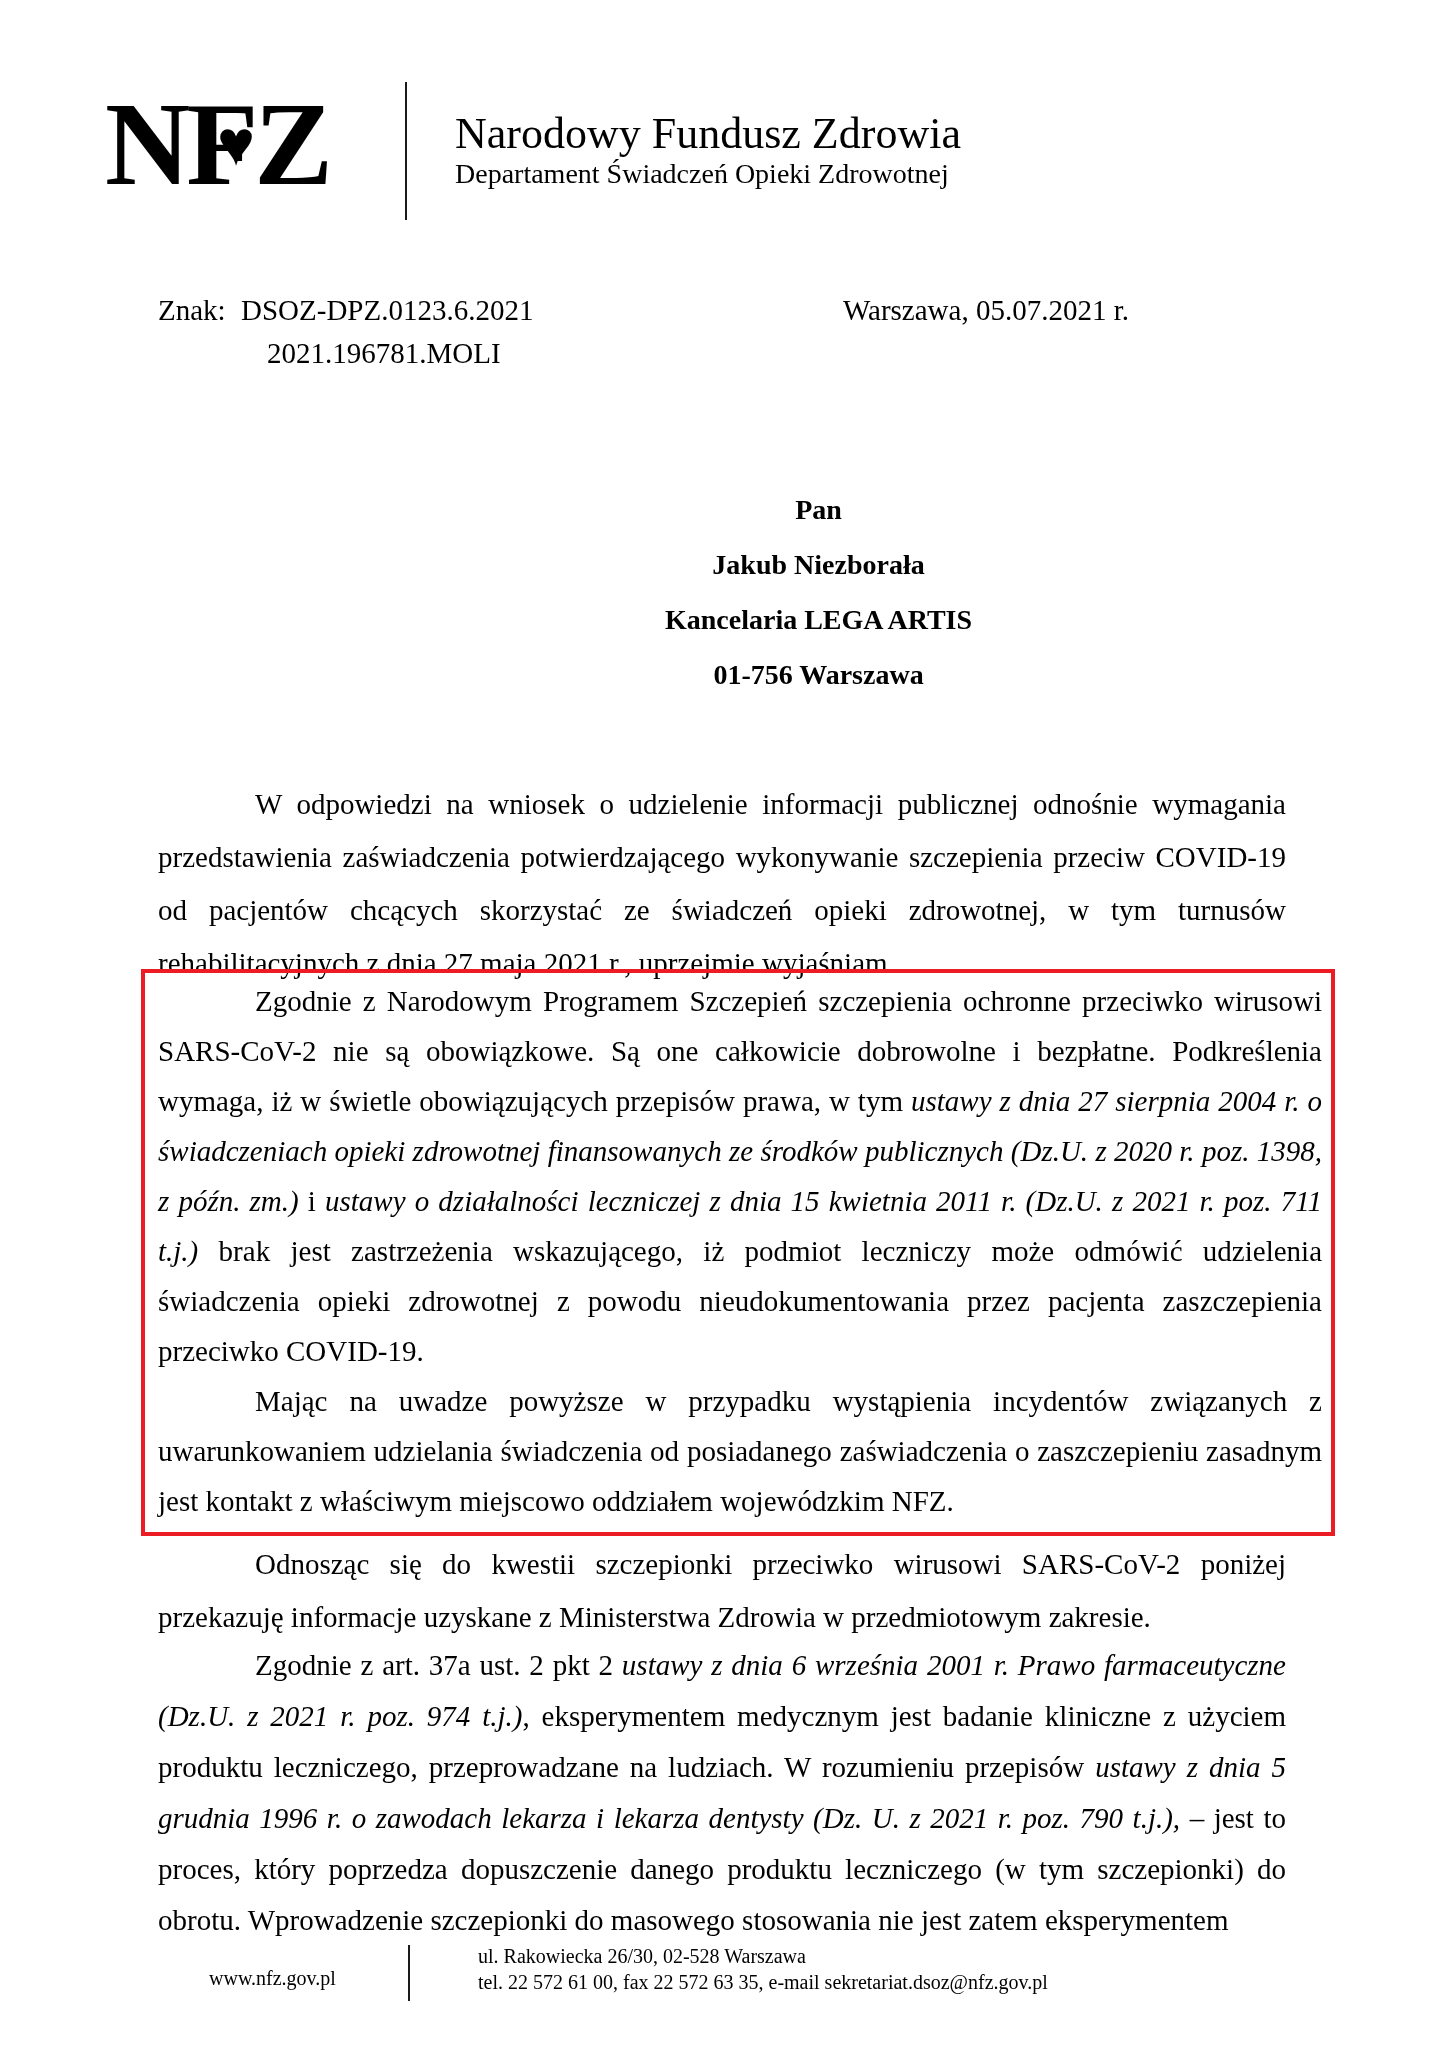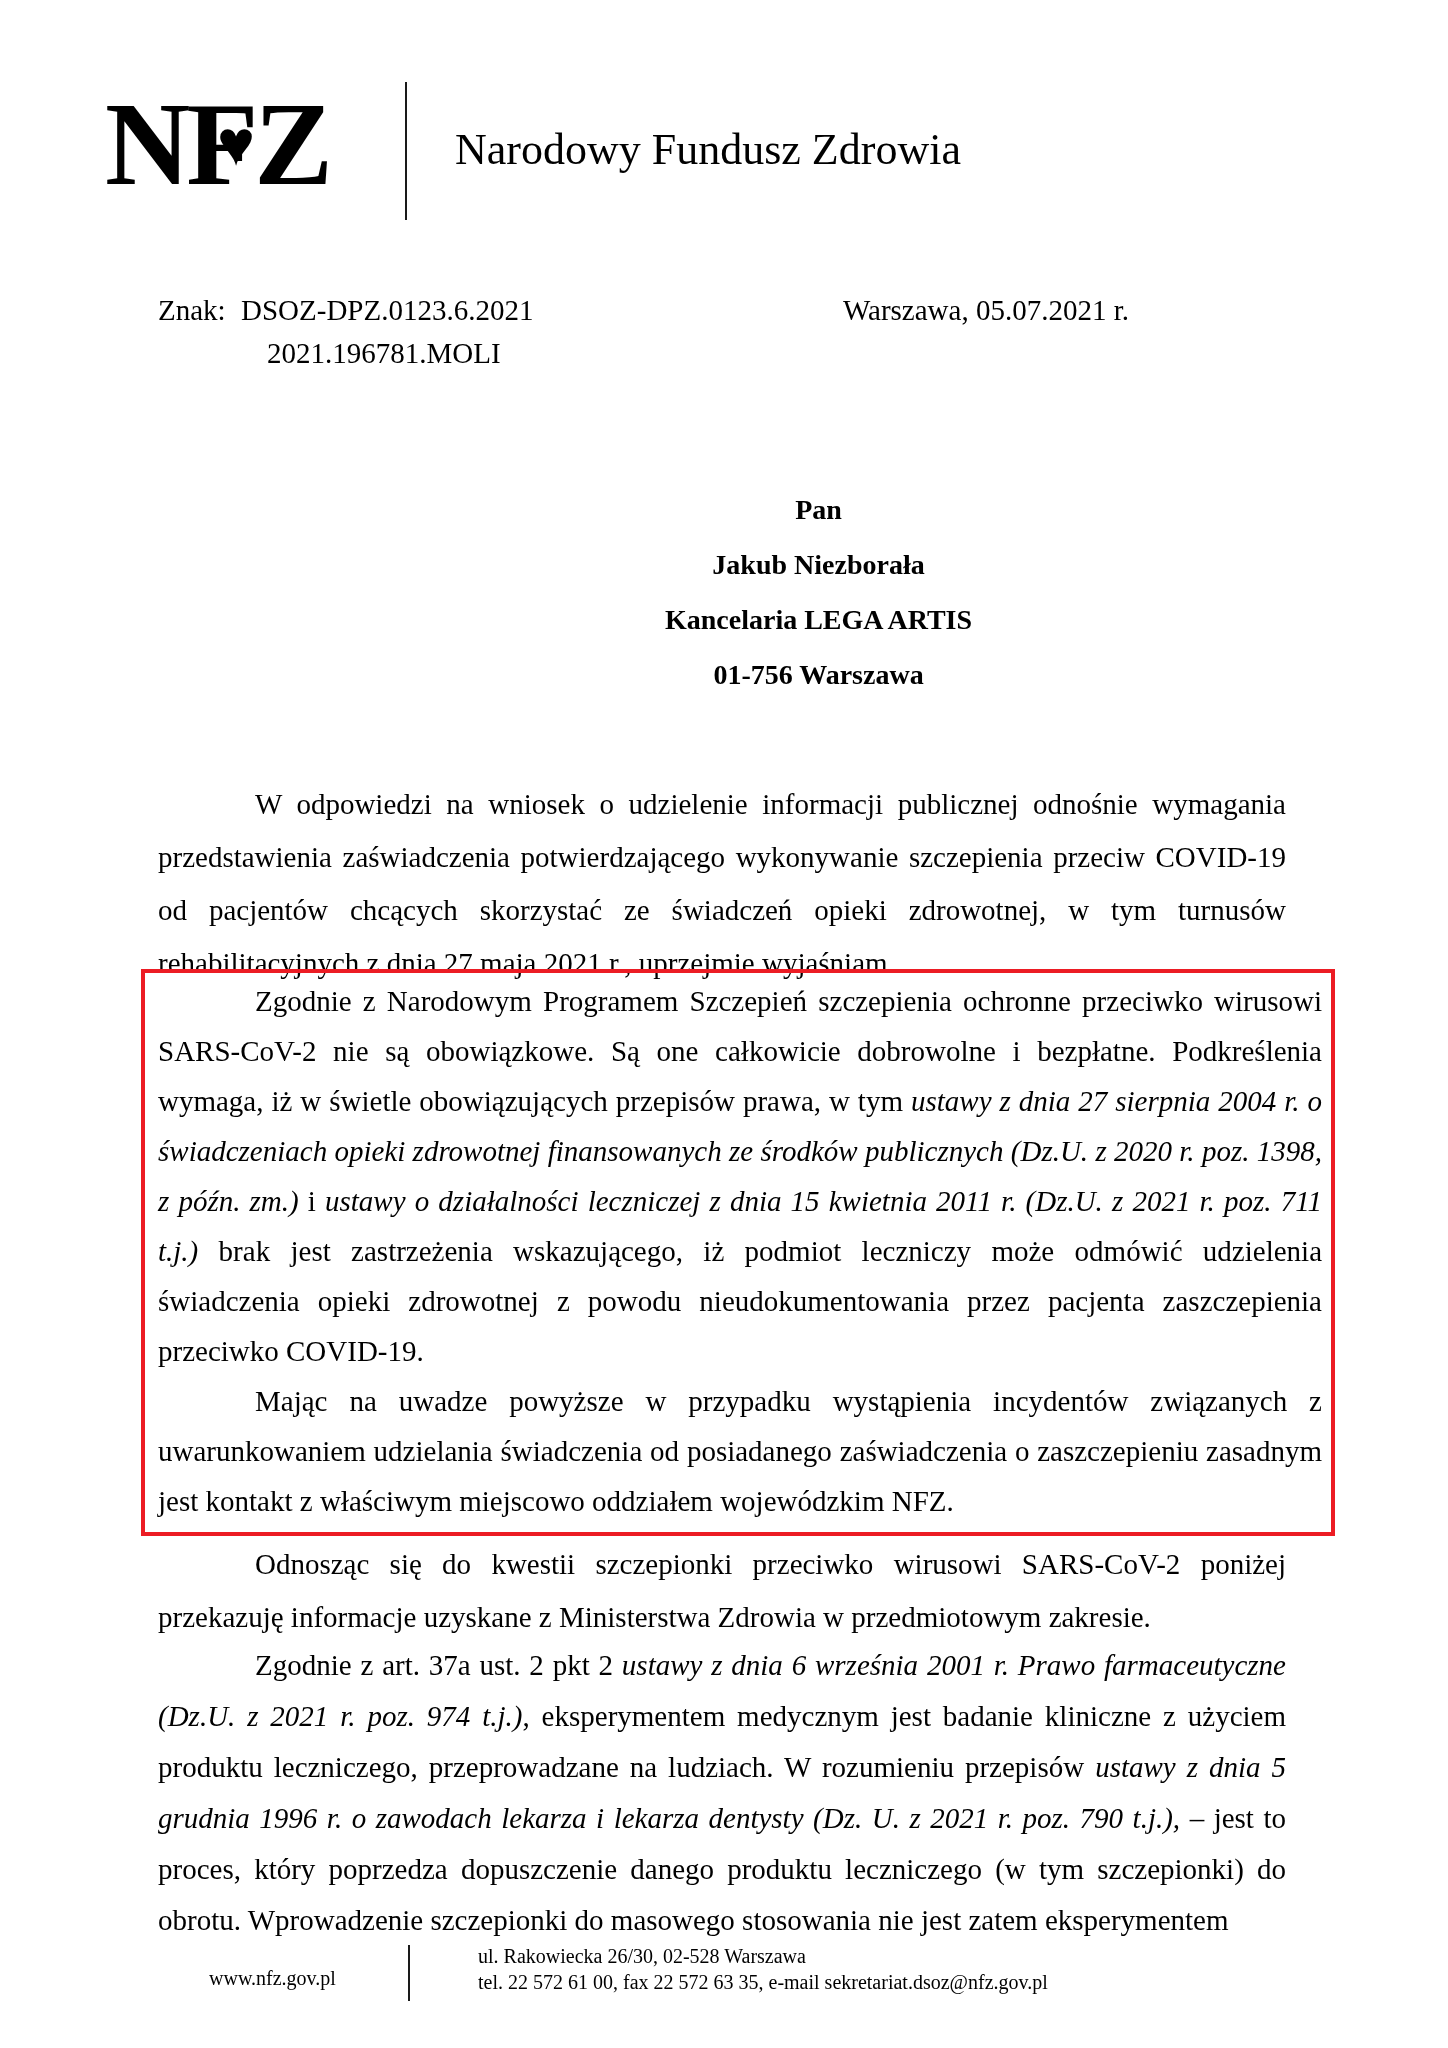--- a/index.html
+++ b/index.html
@@ -56,20 +56,21 @@
 <div class="page">
 
   <div class="header">
     <div class="logo">
       <span>NFZ</span>
       <span class="logo-heart">♥</span>
     </div>
     <div class="header-divider"></div>
     <div class="org-block">
       <div class="org-name">Narodowy Fundusz Zdrowia</div>
+      <div class="org-department">Departament Świadczeń Opieki Zdrowotnej</div>
     </div>
   </div>
 
   <div class="ref-row">
     <span class="ref-label">Znak:</span>
     <span class="ref-num1">DSOZ-DPZ.0123.6.2021</span>
     <span class="ref-num2">2021.196781.MOLI</span>
     <span class="place-date">Warszawa, 05.07.2021 r.</span>
   </div>
 

